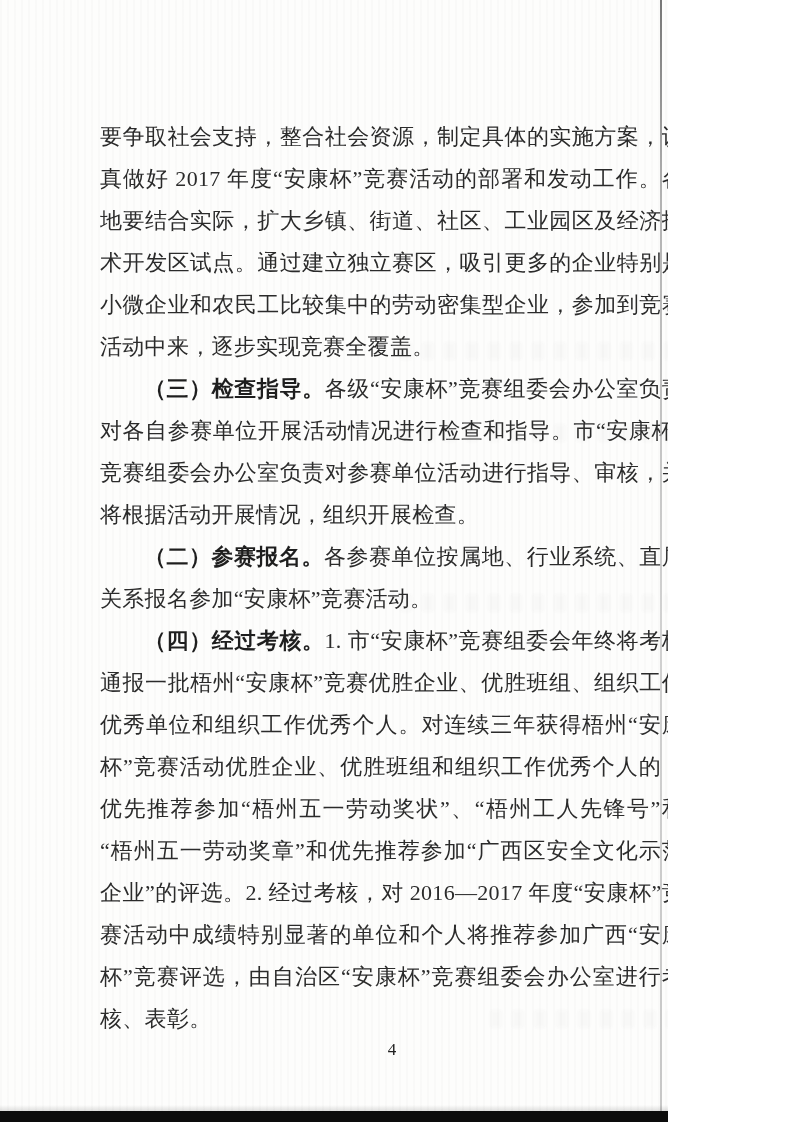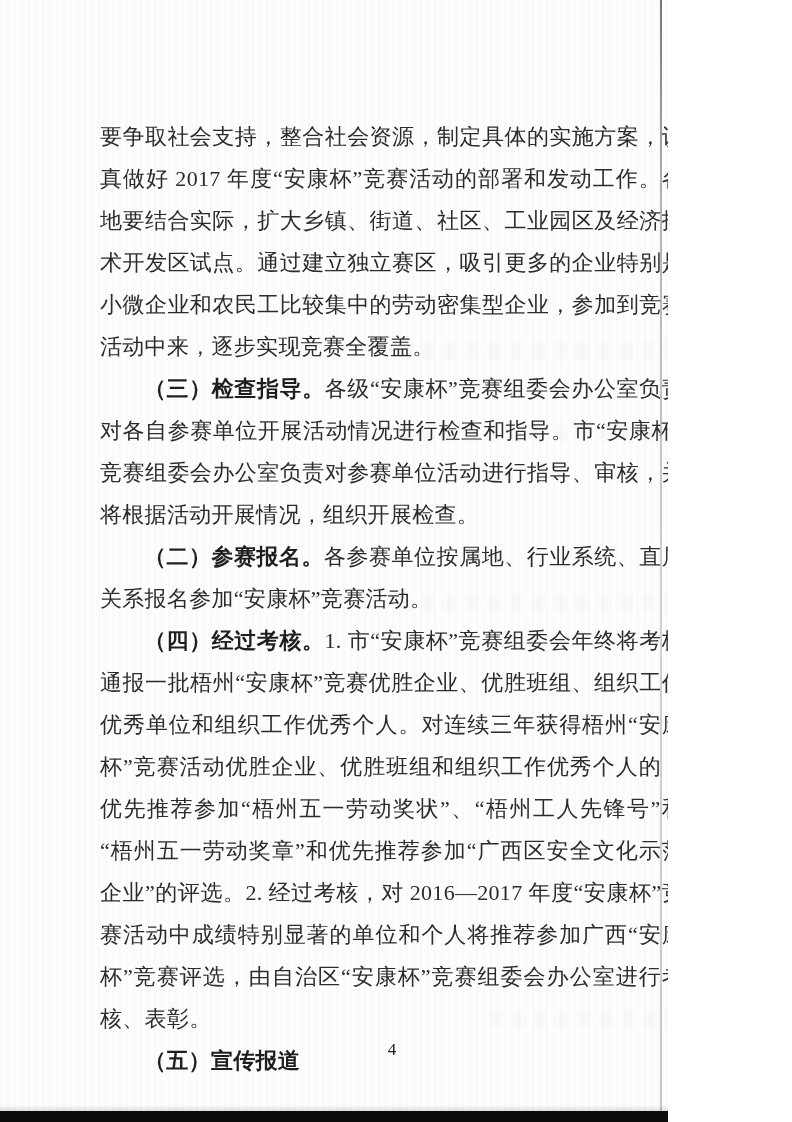--- a/index.html
+++ b/index.html
@@ -97,21 +97,20 @@
 
   <div class="text-block">
   <p class="para"><span class="prefix"></span><span class="body-text">要争取社会支持，整合社会资源，制定具体的实施方案，认真做好 2017 年度“安康杯”竞赛活动的部署和发动工作。各地要结合实际，扩大乡镇、街道、社区、工业园区及经济技术开发区试点。通过建立独立赛区，吸引更多的企业特别是小微企业和农民工比较集中的劳动密集型企业，参加到竞赛活动中来，逐步实现竞赛全覆盖。</span></p>
 
   <p class="para indent"><span class="prefix">（三）检查指导。</span><span class="body-text">各级“安康杯”竞赛组委会办公室负责对各自参赛单位开展活动情况进行检查和指导。市“安康杯”竞赛组委会办公室负责对参赛单位活动进行指导、审核，并将根据活动开展情况，组织开展检查。</span></p>
 
   <p class="para indent"><span class="prefix">（二）参赛报名。</span><span class="body-text">各参赛单位按属地、行业系统、直属关系报名参加“安康杯”竞赛活动。</span></p>
 
   <p class="para indent"><span class="prefix">（四）经过考核。</span><span class="body-text">1. 市“安康杯”竞赛组委会年终将考核通报一批梧州“安康杯”竞赛优胜企业、优胜班组、组织工作优秀单位和组织工作优秀个人。对连续三年获得梧州“安康杯”竞赛活动优胜企业、优胜班组和组织工作优秀个人的，优先推荐参加“梧州五一劳动奖状”、“梧州工人先锋号”和“梧州五一劳动奖章”和优先推荐参加“广西区安全文化示范企业”的评选。2. 经过考核，对 2016—2017 年度“安康杯”竞赛活动中成绩特别显著的单位和个人将推荐参加广西“安康杯”竞赛评选，由自治区“安康杯”竞赛组委会办公室进行考核、表彰。</span></p>
 
-  <p class="para indent"><span class="prefix">（五）宣传报道</span><span class="body-text"></span></p>
 </div>
 
   <div class="page-number">4</div>
 
   <div class="bleed b1"></div>
   <div class="bleed b2"></div>
   <div class="bleed b3"></div>
   <div class="bleed b4"></div>
   <div class="scan-right-line"></div>
   <div class="scan-shadow-bottom"></div>

